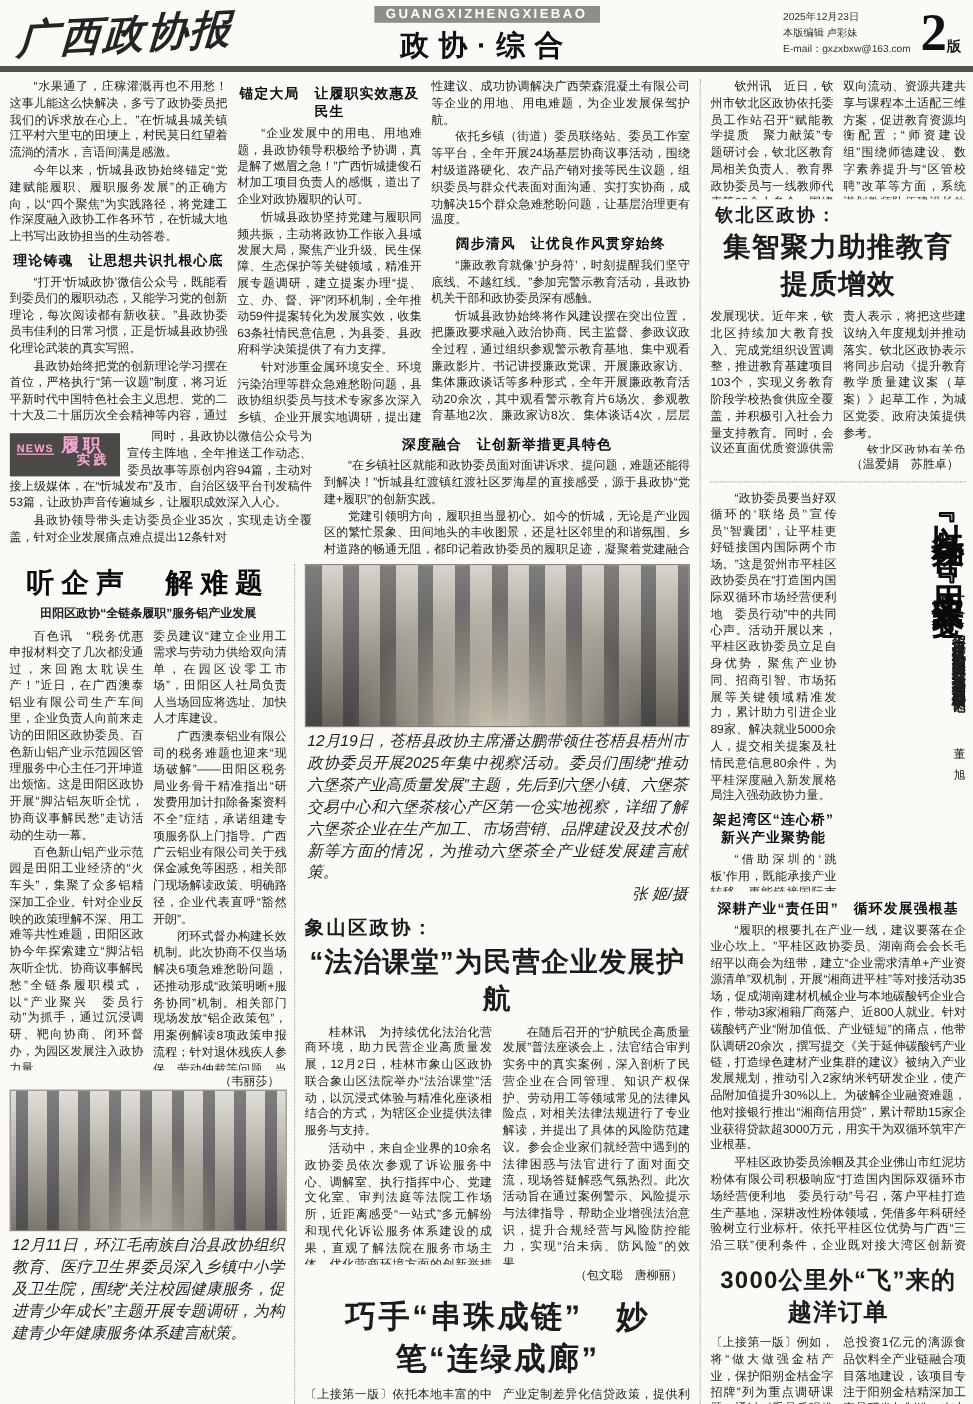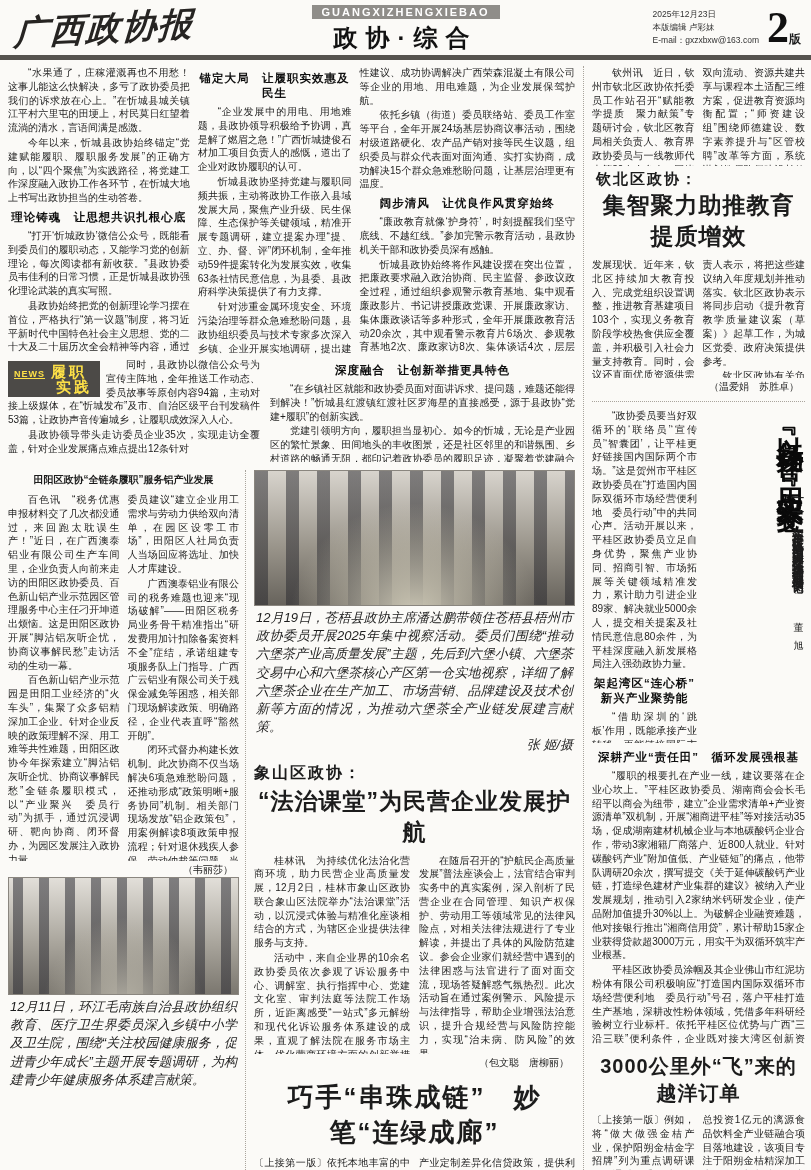--- a/index.html
+++ b/index.html
@@ -41,25 +41,25 @@
   .lead-title { font-size:35px; font-weight:900; letter-spacing:2px; color:#0a0a0a; }
   .lead-subtitle { font-size:18px; font-weight:bold; margin-top:4px; letter-spacing:1px; }
   .lead-byline { font-size:10.5px; margin:6px 0 6px; color:#222; }
   .lead-cols { height:288px; }
   .lead-col1 { width:182px; margin-right:8px; }
   .lead-col2 { width:154px; margin-right:8px; }
   .lead-col3 { width:216px; }
   .lead-cont { display:flex; height:104px; overflow:hidden; margin-top:4px; }
   .cont-left { width:252px; margin-right:10px; overflow:hidden; }
   .cont-mid { flex:1; overflow:hidden; }
-  .news-badge { float:left; width:92px; height:36px; background:#4c4a47; color:#fde047; margin:3px 6px 2px 0; padding:3px 6px; }
+  .news-badge { float:left; width:92px; height:36px; background:#4c4a47; color:#f9a8d4; margin:3px 6px 2px 0; padding:3px 6px; }
   .news-badge .row1 { display:flex; align-items:flex-end; gap:6px; }
   .badge-news { font-size:9px; font-weight:bold; text-decoration:underline; letter-spacing:1px; }
   .badge-big { font-size:15px; font-weight:900; letter-spacing:3px; line-height:1; }
-  .badge-big2 { font-size:15px; font-weight:900; letter-spacing:3px; line-height:1; text-align:right; padding-right:2px; }
+  .badge-big2 { font-size:11px; font-weight:900; letter-spacing:3px; line-height:1; text-align:right; padding-right:2px; }
   
   .mid-band { display:flex; margin-top:8px; }
   .band-left { width:238px; padding-right:6px; border-right:1px dotted #a9a49c; }
   .band-mid { flex:1; padding-left:8px; }
   .ty-title { text-align:center; font-size:23px; font-weight:900; letter-spacing:6px; color:#0a0a0a; }
   .ty-sub { text-align:center; font-size:10px; font-weight:bold; margin:3px 0 6px; }
   .ty-cols { height:368px; }
   .ty-cols > div { flex:1; }
   .ty-cols > div:first-child { margin-right:8px; }
   .photo { width:100%; border:1px solid #8a867f; }
@@ -177,20 +177,21 @@
               <div class="sub-head">深度融合　让创新举措更具特色</div>
               <p class="body-p">“在乡镇社区就能和政协委员面对面讲诉求、提问题，难题还能得到解决！”忻城县红渡镇红渡社区罗海星的直接感受，源于县政协“党建+履职”的创新实践。</p>
               <p class="body-p">党建引领明方向，履职担当显初心。如今的忻城，无论是产业园区的繁忙景象、田间地头的丰收图景，还是社区邻里的和谐氛围、乡村道路的畅通无阻，都印记着政协委员的履职足迹，凝聚着党建融合的强大力量。下一步，忻城县政协将持续深化党建与履职融合创新，夯实党建基础、丰富履职载体、提升履职效能，以更昂扬的姿态、更务实的举措，为忻城县经济社会高质量发展贡献政协智慧和力量。</p>
             </div>
         </div>
       </div>
 
       <div class="mid-band">
 
         <div class="band-left">
+          <div class="ty-title">听企声　解难题</div>
           <div class="ty-sub">田阳区政协“全链条履职”服务铝产业发展</div>
           <div class="cols ty-cols">
             <div>
                 <p class="body-p">百色讯　“税务优惠申报材料交了几次都没通过，来回跑太耽误生产！”近日，在广西澳泰铝业有限公司生产车间里，企业负责人向前来走访的田阳区政协委员、百色新山铝产业示范园区管理服务中心主任刁开坤道出烦恼。这是田阳区政协开展“脚沾铝灰听企忧，协商议事解民愁”走访活动的生动一幕。</p>
                 <p class="body-p">百色新山铝产业示范园是田阳工业经济的“火车头”，集聚了众多铝精深加工企业。针对企业反映的政策理解不深、用工难等共性难题，田阳区政协今年探索建立“脚沾铝灰听企忧、协商议事解民愁”全链条履职模式，以“产业聚兴　委员行动”为抓手，通过沉浸调研、靶向协商、闭环督办，为园区发展注入政协力量。</p>
               </div>
             <div>
                 <p class="body-p cont">委员建议“建立企业用工需求与劳动力供给双向清单，在园区设零工市场”，田阳区人社局负责人当场回应将选址、加快人才库建设。</p>
                 <p class="body-p">广西澳泰铝业有限公司的税务难题也迎来“现场破解”——田阳区税务局业务骨干精准指出“研发费用加计扣除备案资料不全”症结，承诺组建专项服务队上门指导。广西广云铝业有限公司关于残保金减免等困惑，相关部门现场解读政策、明确路径，企业代表直呼“豁然开朗”。</p>
                 <p class="body-p">闭环式督办构建长效机制。此次协商不仅当场解决6项急难愁盼问题，还推动形成“政策明晰+服务协同”机制。相关部门现场发放“铝企政策包”，用案例解读8项政策申报流程；针对退休残疾人参保、劳动仲裁等问题，当场明确对接人；委员提出的“铝产业人才培养体系”建议将通过提案推动落实，实现从“解决一个问题”到“解决一类问题”的跨越。对未能当场完全解决的3件事项，田阳区政协已纳入“督办清单”，推动精准对接。</p>

